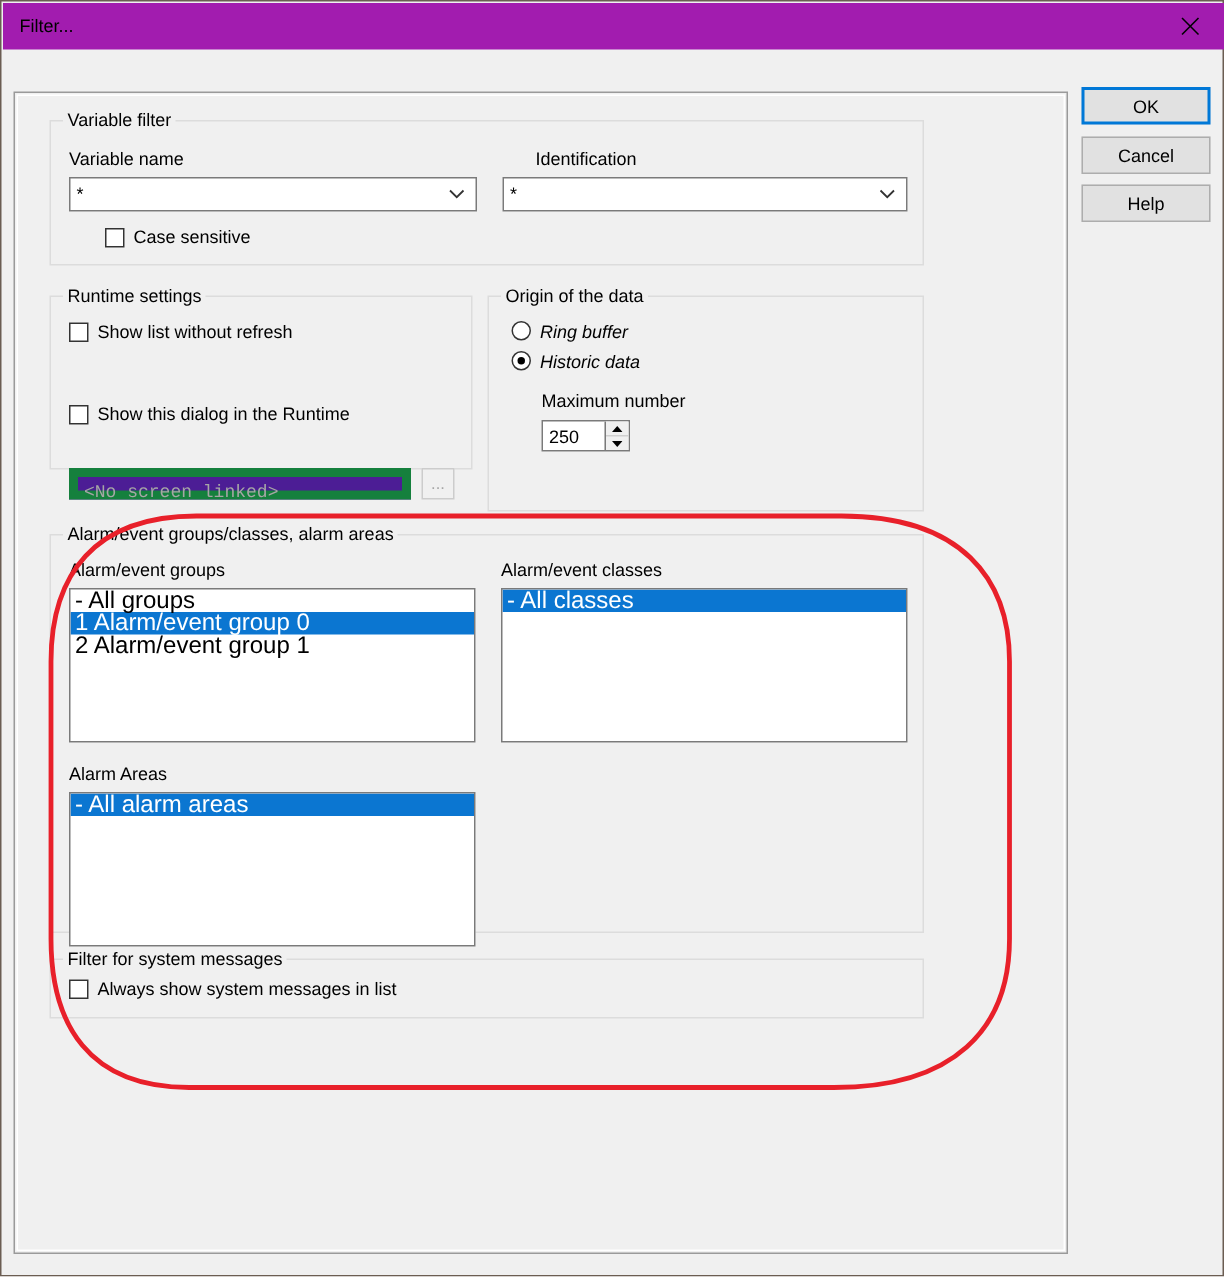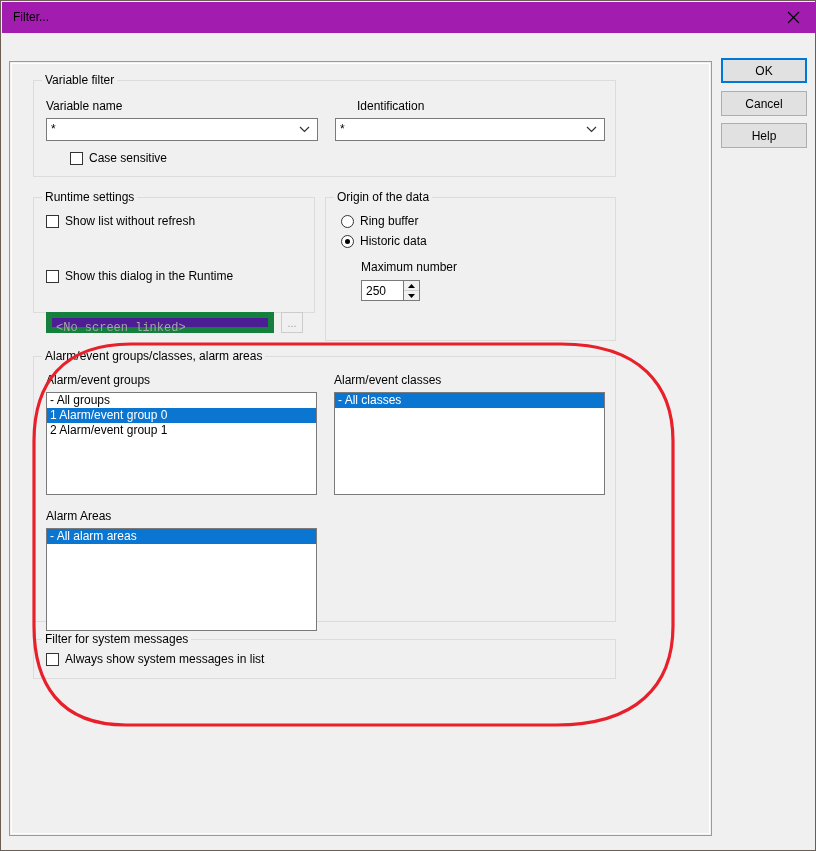--- a/index.html
+++ b/index.html
@@ -169,22 +169,23 @@
     margin-left: 6px;
     font-size: 12px;
     color: #000;
     white-space: nowrap;
   }
 
   
   .rd-row {
     position: absolute;
     display: flex;
-    align-items: center;
-    cursor: default;
+    align-items: flex-start;
+    cursor: default;
+    font-style: italic;
   }
   .rd-box {
     width: 13px; height: 13px;
     border-radius: 50%;
     background: #ffffff;
     border: 1px solid #333333;
     box-sizing: border-box;
     flex: 0 0 auto;
     position: relative;
   }
@@ -266,21 +267,21 @@
   .listbox {
     position: absolute;
     background: #ffffff;
     border: 1px solid #7a7a7a;
     box-sizing: border-box;
     overflow: hidden;
   }
   .listbox .li {
     height: 15px;
     line-height: 15px;
-    font-size: 12px;
+    font-size: 16px;
     color: #000;
     padding-left: 3px;
     white-space: nowrap;
     cursor: default;
   }
   .listbox .li.sel {
     background: #0b76d1;
     color: #ffffff;
   }
 

